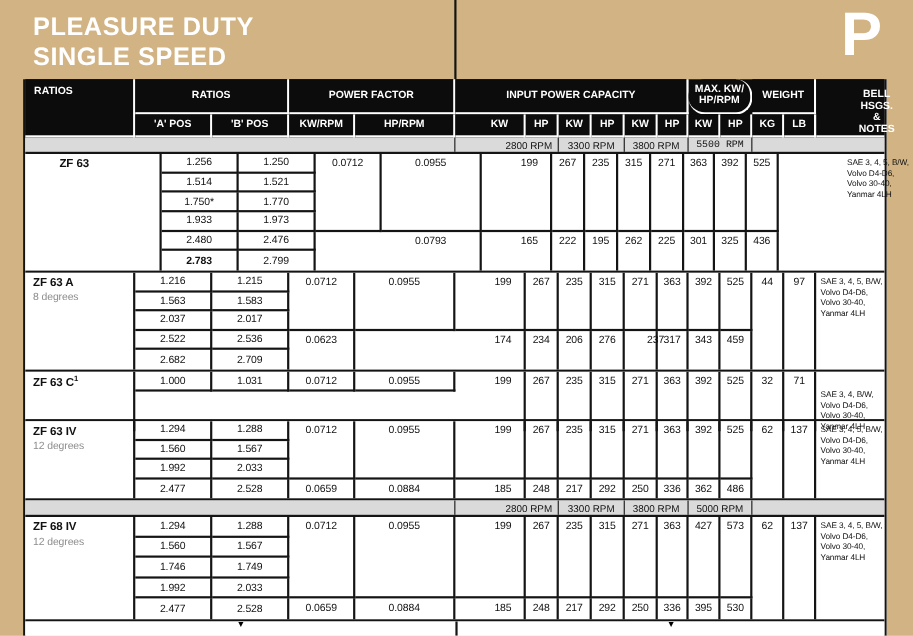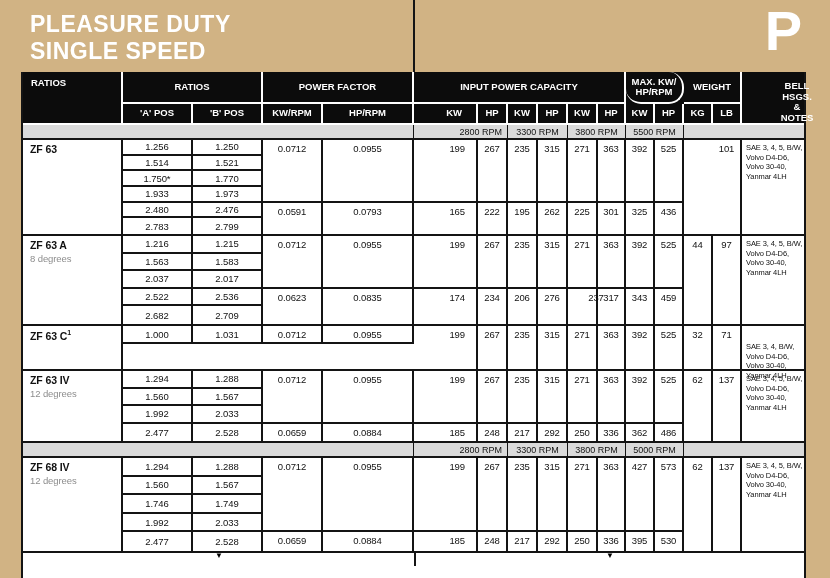--- a/index.html
+++ b/index.html
@@ -83,24 +83,24 @@
         <div class="hc " style="grid-area: 2 / 13;">HP</div>
         <div class="hc " style="grid-area: 2 / 14;">KG</div>
         <div class="hc " style="grid-area: 2 / 15;">LB</div>
       </div>
     <div id="tbody">
         <div class="band">
           <div class="bcell" style="width: 391px;"></div>
           <div class="bcell b0" style="width: 94px;">2800 RPM</div>
           <div class="bcell" style="width: 60px;">3300 RPM</div>
           <div class="bcell" style="width: 58px;">3800 RPM</div>
-          <div class="bcell" style="width: 58px;">5500 RPM</div>
+          <div class="bcell" style="width: 58px; font-family: Liberation Mono, monospace;">5500 RPM</div>
           <div class="bcell bfill" style="flex: 1 1 0%;"></div>
         </div>
-        <div class="sec cols" style="height: 96px; grid-template-rows: repeat(6, 1fr);">
+        <div class="sec cols" style="height: 108px; grid-template-rows: repeat(6, 1fr); padding-left: 24px;">
           <div class="cell prod vr" style="grid-area: 1 / 1 / 7;">
             <div class="prodname"><span>ZF 63</span></div>
           </div>
           <div class="cell vr num rb" style="grid-area: 1 / 2;">1.256</div>
           <div class="cell vr num rb" style="grid-area: 1 / 3;">1.250</div>
           <div class="cell vr num rb" style="grid-area: 2 / 2;">1.514</div>
           <div class="cell vr num rb" style="grid-area: 2 / 3;">1.521</div>
           <div class="cell vr num rb" style="grid-area: 3 / 2;">1.750*</div>
           <div class="cell vr num rb" style="grid-area: 3 / 3;">1.770</div>
           <div class="cell vr num rb" style="grid-area: 4 / 2;">1.933</div>
@@ -110,33 +110,31 @@
           <div class="cell vr top colkw1 rb" style="grid-area: 1 / 6 / 5;">199</div>
           <div class="cell vr top rb" style="grid-area: 1 / 7 / 5;">267</div>
           <div class="cell vr top rb" style="grid-area: 1 / 8 / 5;">235</div>
           <div class="cell vr top rb" style="grid-area: 1 / 9 / 5;">315</div>
           <div class="cell vr top rb" style="grid-area: 1 / 10 / 5;">271</div>
           <div class="cell vr top rb" style="grid-area: 1 / 11 / 5;">363</div>
           <div class="cell vr top rb" style="grid-area: 1 / 12 / 5;">392</div>
           <div class="cell vr top rb" style="grid-area: 1 / 13 / 5;">525</div>
           <div class="cell vr num rb" style="grid-area: 5 / 2;">2.480</div>
           <div class="cell vr num rb" style="grid-area: 5 / 3;">2.476</div>
-          <div class="cell vr num" style="grid-area: 6 / 2;">2.783</div>
+          <div class="cell vr num" style="grid-area: 6 / 2; font-weight: bold;">2.783</div>
           <div class="cell vr num" style="grid-area: 6 / 3;">2.799</div>
-          <div class="cell vr top" style="grid-area: 5 / 4 / 7;">0.0591</div>
           <div class="cell vr top" style="grid-area: 5 / 5 / 7;">0.0793</div>
           <div class="cell vr top colkw1" style="grid-area: 5 / 6 / 7;">165</div>
           <div class="cell vr top" style="grid-area: 5 / 7 / 7;">222</div>
           <div class="cell vr top" style="grid-area: 5 / 8 / 7;">195</div>
           <div class="cell vr top" style="grid-area: 5 / 9 / 7;">262</div>
           <div class="cell vr top" style="grid-area: 5 / 10 / 7;">225</div>
           <div class="cell vr top" style="grid-area: 5 / 11 / 7;">301</div>
           <div class="cell vr top" style="grid-area: 5 / 12 / 7;">325</div>
           <div class="cell vr top" style="grid-area: 5 / 13 / 7;">436</div>
-          <div class="cell vr top" style="grid-area: 1 / 15 / 7;">101</div>
           <div class="cell bell" style="grid-area: 1 / 16 / 7;">
             <div>SAE 3, 4, 5, B/W,</div>
             <div>Volvo D4-D6,</div>
             <div>Volvo 30-40,</div>
             <div>Yanmar 4LH</div>
           </div>
         </div>
         <div class="sec cols" style="height: 90px; grid-template-rows: repeat(5, 1fr);">
           <div class="cell prod vr" style="grid-area: 1 / 1 / 6;">
             <div class="prodname"><span>ZF 63 A</span></div>
@@ -156,21 +154,20 @@
           <div class="cell vr top rb" style="grid-area: 1 / 9 / 4;">315</div>
           <div class="cell vr top rb" style="grid-area: 1 / 10 / 4;">271</div>
           <div class="cell vr top rb" style="grid-area: 1 / 11 / 4;">363</div>
           <div class="cell vr top rb" style="grid-area: 1 / 12 / 4;">392</div>
           <div class="cell vr top rb" style="grid-area: 1 / 13 / 4;">525</div>
           <div class="cell vr num rb" style="grid-area: 4 / 2;">2.522</div>
           <div class="cell vr num rb" style="grid-area: 4 / 3;">2.536</div>
           <div class="cell vr num" style="grid-area: 5 / 2;">2.682</div>
           <div class="cell vr num" style="grid-area: 5 / 3;">2.709</div>
           <div class="cell vr top" style="grid-area: 4 / 4 / 6;">0.0623</div>
-          <div class="cell vr top" style="grid-area: 4 / 5 / 6;">0.0835</div>
           <div class="cell vr top colkw1" style="grid-area: 4 / 6 / 6; padding-left: 28px;">174</div>
           <div class="cell vr top" style="grid-area: 4 / 7 / 6;">234</div>
           <div class="cell vr top" style="grid-area: 4 / 8 / 6;">206</div>
           <div class="cell vr top" style="grid-area: 4 / 9 / 6;">276</div>
           <div class="cell vr top" style="grid-area: 4 / 10 / 6; padding-left: 28px;">237</div>
           <div class="cell vr top" style="grid-area: 4 / 11 / 6;">317</div>
           <div class="cell vr top" style="grid-area: 4 / 12 / 6;">343</div>
           <div class="cell vr top" style="grid-area: 4 / 13 / 6;">459</div>
           <div class="cell vr top" style="grid-area: 1 / 14 / 6;">44</div>
           <div class="cell vr top" style="grid-area: 1 / 15 / 6;">97</div>

